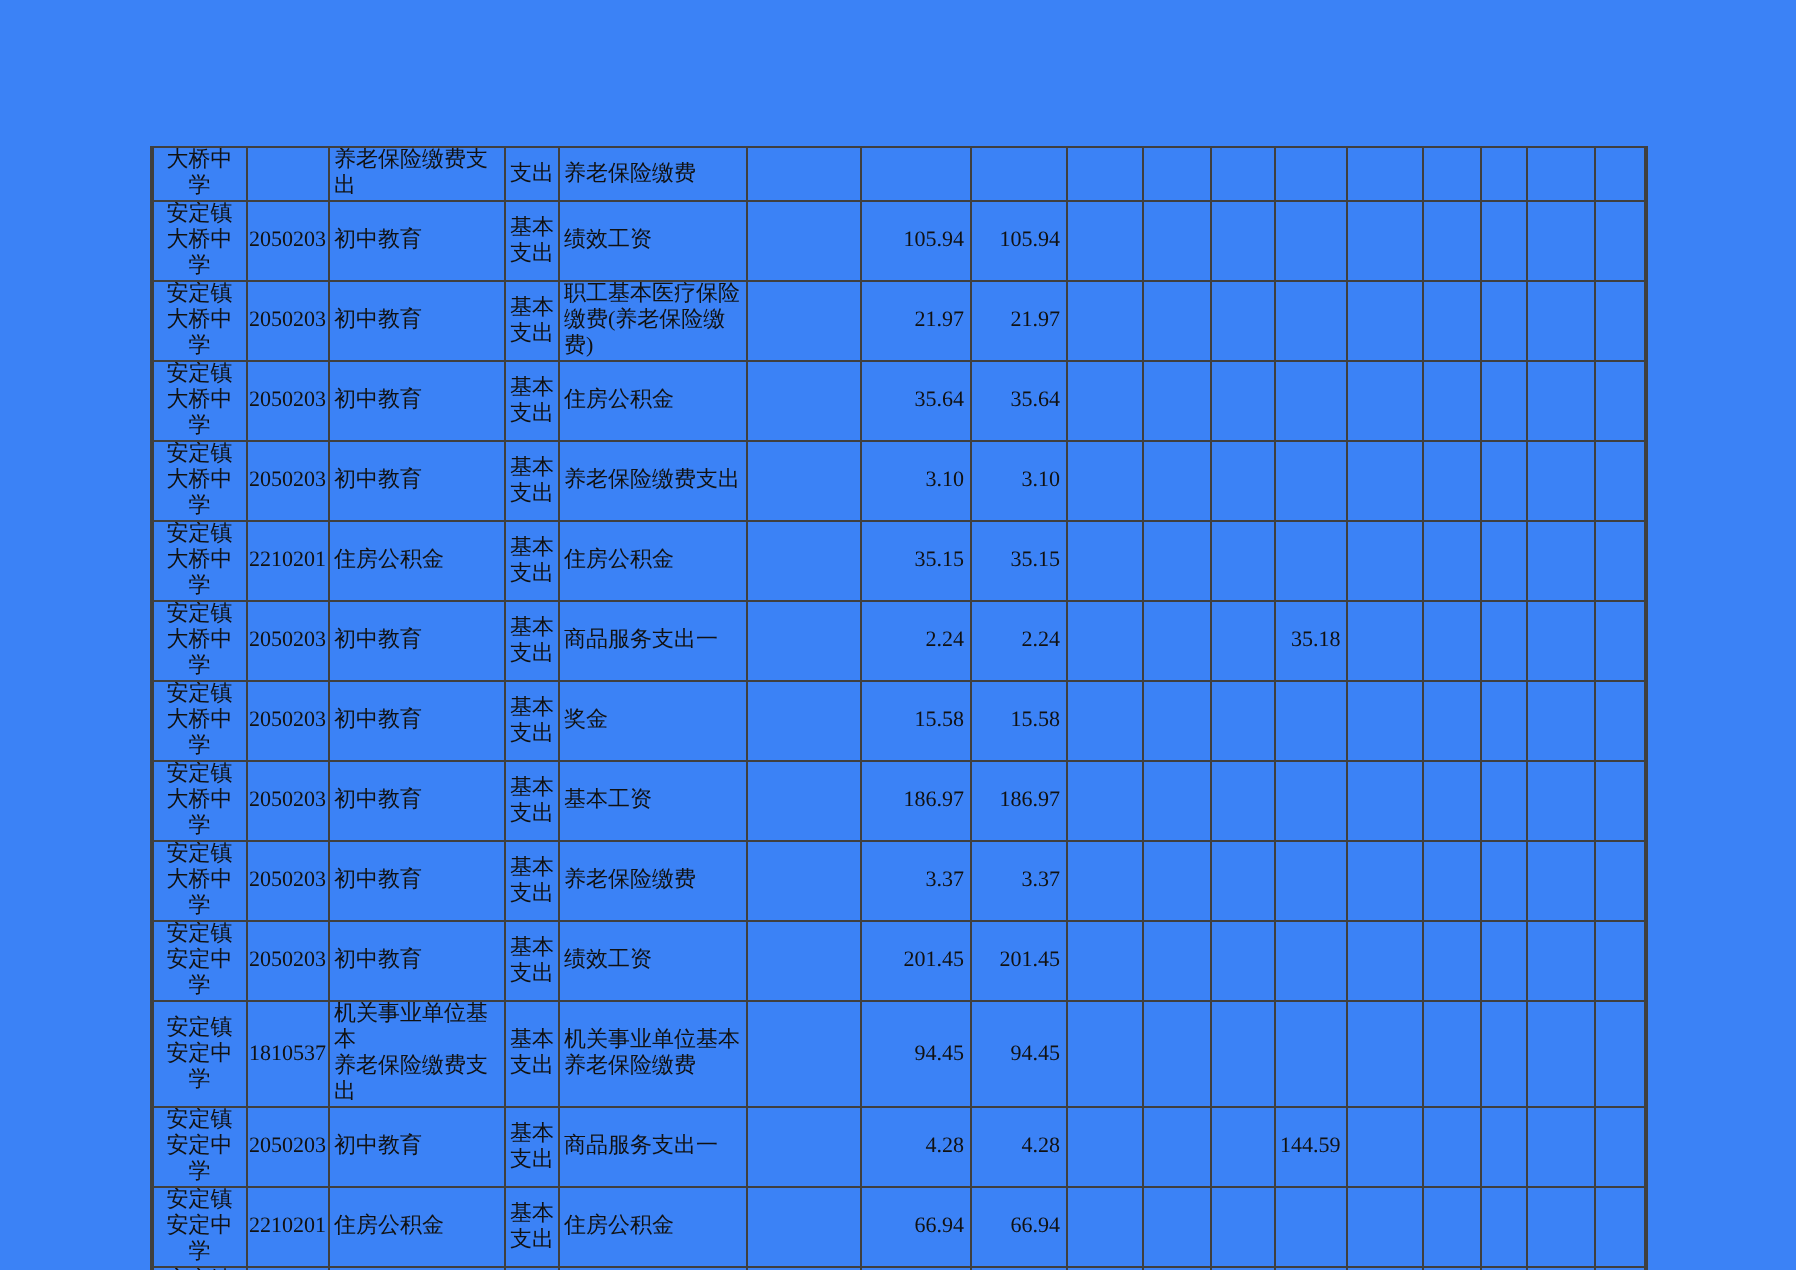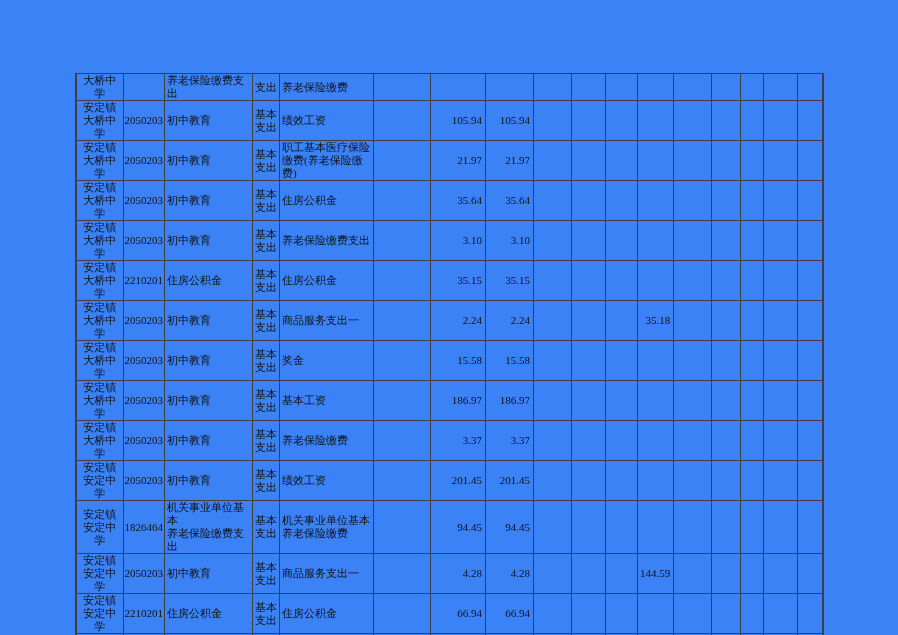--- a/index.html
+++ b/index.html
@@ -295,21 +295,21 @@
           <td class="al-right"></td>
           <td class="al-right"></td>
           <td class="al-right"></td>
           <td class="al-right"></td>
           <td class="al-right"></td>
           <td class="al-right"></td>
         </tr>
         <tr>
           <td class="al-center">安定镇
 安定中学</td>
-          <td class="al-center">1826464</td>
+          <td class="al-center">1810537</td>
           <td class="al-left">机关事业单位基本
 养老保险缴费支出</td>
           <td class="al-center">基本
 支出</td>
           <td class="al-left">机关事业单位基本
 养老保险缴费</td>
           <td class="al-right"></td>
           <td class="al-right">94.45</td>
           <td class="al-right">94.45</td>
           <td class="al-right"></td>

